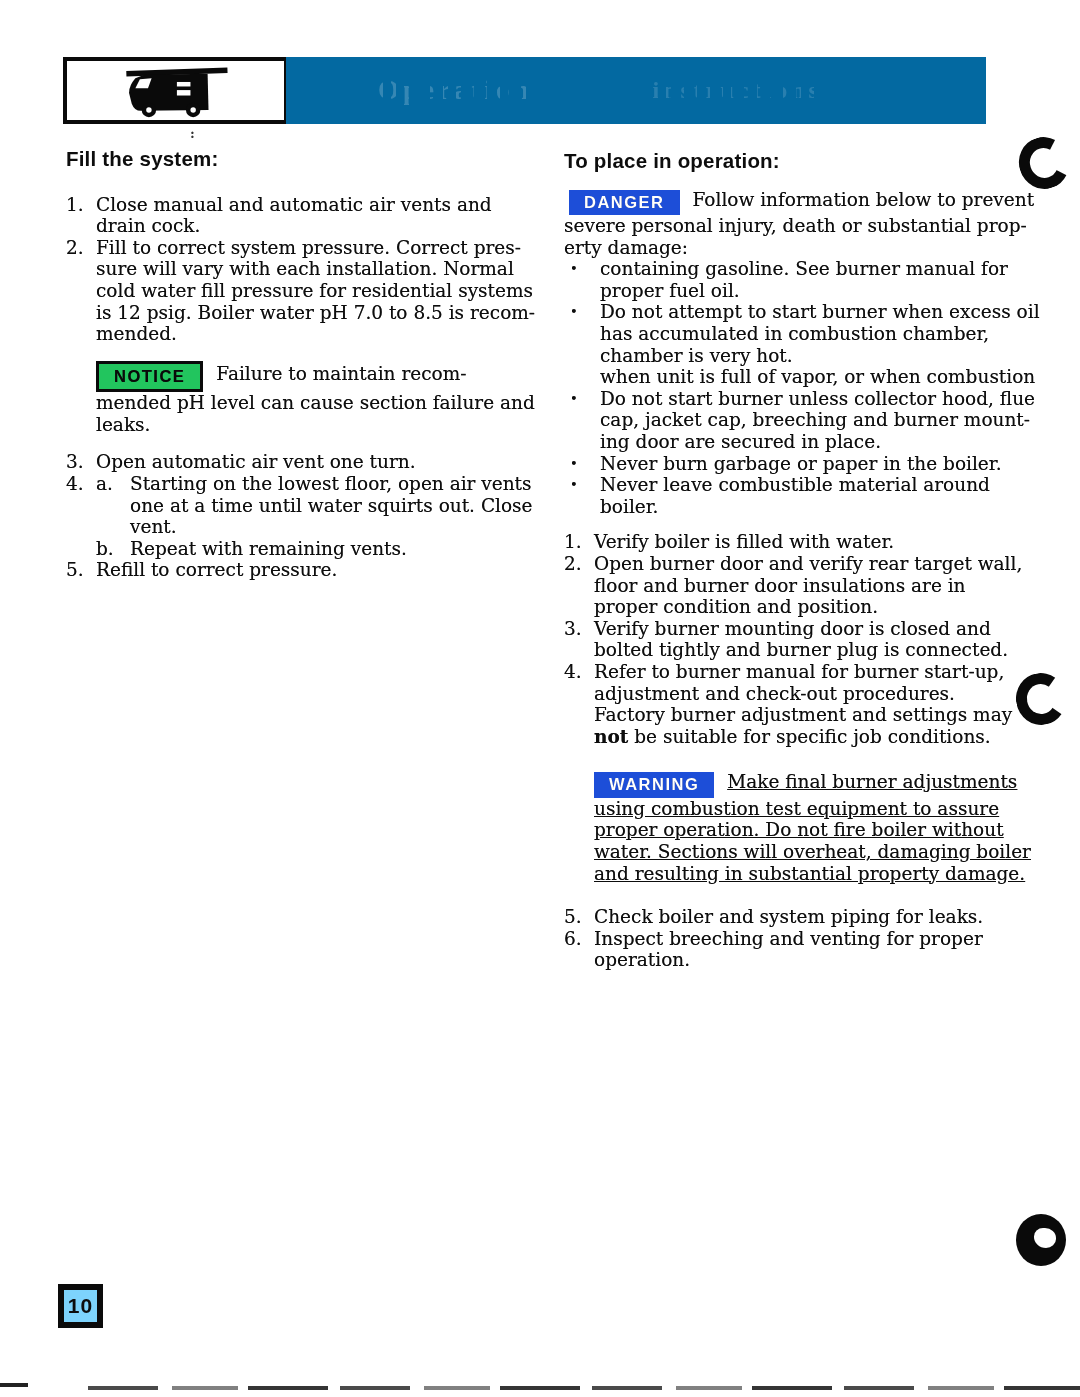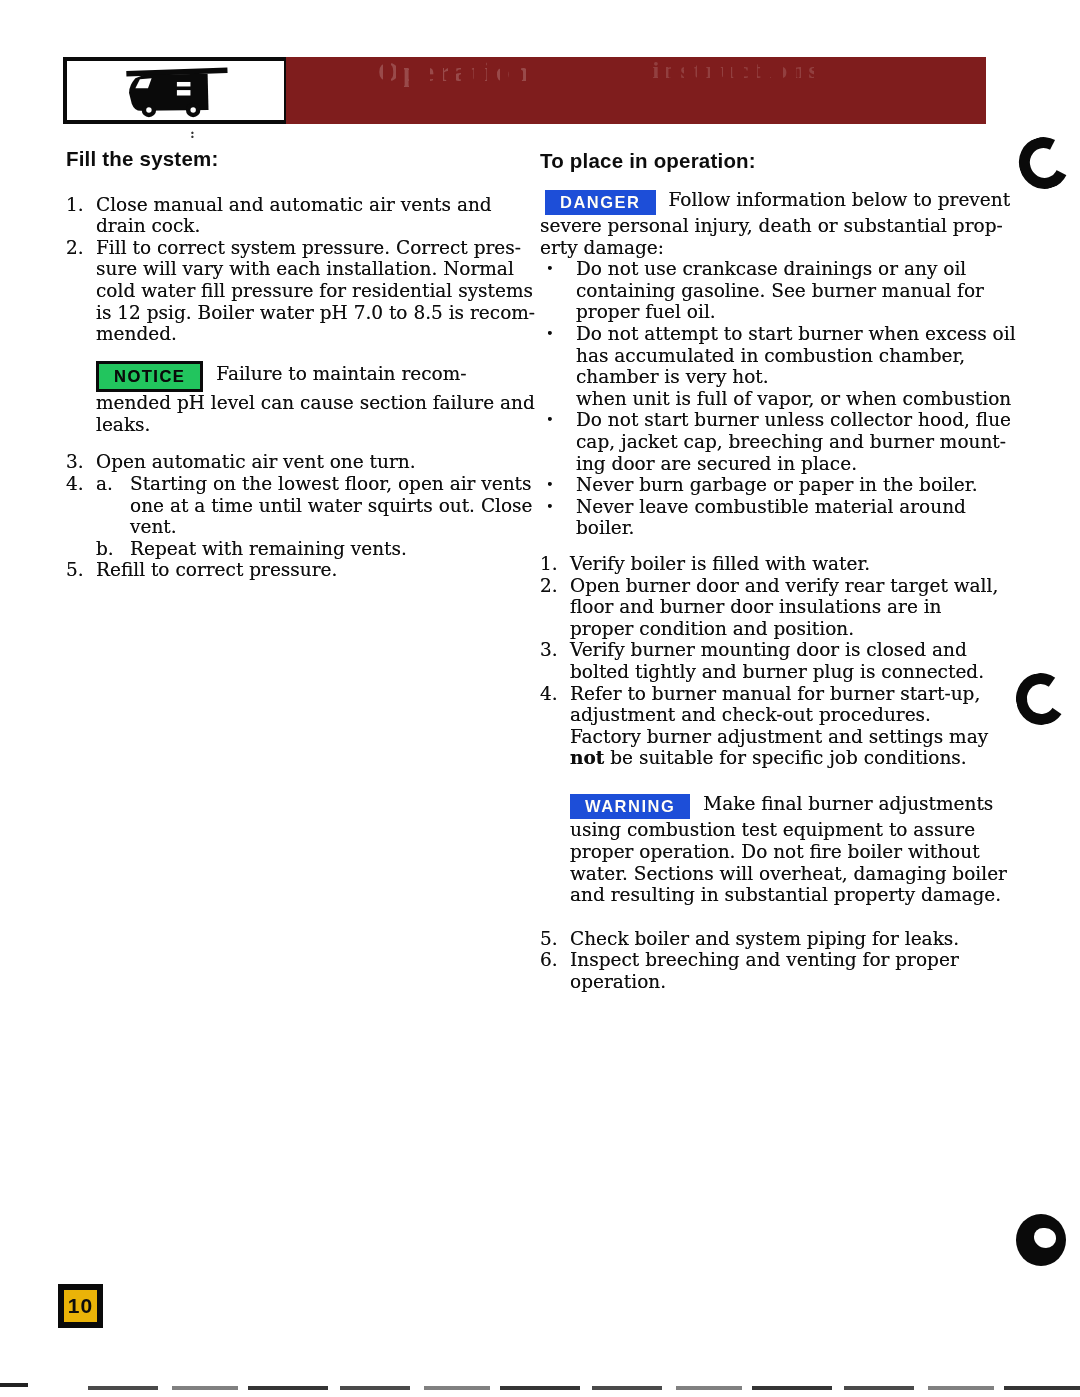--- a/index.html
+++ b/index.html
@@ -9,69 +9,69 @@
     color:#0d0d0d; overflow:hidden;
   }
   
   .logo-box{
     position:absolute; left:63px; top:57px; width:225px; height:67px;
     background:#fff; border:4px solid #0a0a0a; box-sizing:border-box;
     display:flex; align-items:center; justify-content:center;
   }
   .banner{
     position:absolute; left:286px; top:57px; width:700px; height:67px;
-    background:#7f1d1d; display:flex; overflow:hidden;
+    background:#0369a1; display:flex; align-items:center; overflow:hidden;
   }
   .banner .faint{
     color:#ffffff; opacity:0.20; filter:blur(0.6px);
     font-family:"Liberation Serif","DejaVu Serif",serif;
     font-weight:bold; font-size:27px; letter-spacing:4px; white-space:nowrap;
     -webkit-mask-image:repeating-linear-gradient(90deg,#000 0 5px,transparent 5px 13px);
     mask-image:repeating-linear-gradient(90deg,#000 0 5px,transparent 5px 13px);
   }
   .banner .frag1{margin-left:92px;}
   .banner .frag2{margin-left:120px; font-size:24px; opacity:0.15;}
   .speck{position:absolute; color:#333; font-size:13px; font-weight:bold;}
   
   .col{position:absolute; font-size:18.5px; line-height:21.6px;}
   .col-left{left:66px; top:148px; width:452px;}
-  .col-right{left:540px; top:150px; width:452px;}
+  .col-right{left:564px; top:150px; width:452px;}
   .sec-heading{
     font-family:"Liberation Sans","DejaVu Sans",sans-serif;
     font-weight:bold; font-size:20.5px; letter-spacing:0.2px;
   }
   .col-left .sec-heading{margin-bottom:24px;}
   .col-right .sec-heading{margin-bottom:17px;}
   .tline{white-space:nowrap; text-shadow:0 0 0.5px rgba(0,0,0,0.55);}
   
   .li{display:flex; align-items:flex-start;}
   .marker{flex:0 0 30px; text-shadow:0 0 0.5px rgba(0,0,0,0.55);}
   .marker.bullet{font-size:13px; line-height:21.6px; padding-left:6px;}
   .li-body{flex:1 1 auto; min-width:0;}
   .li.sub .marker{flex:0 0 34px;}
   .gap14{margin-top:14px;}
   .gap16{margin-top:16px;}
   .gap22{margin-top:22px;}
   .gap24{margin-top:24px;}
   
   .callout{margin-left:30px;}
   .callout.flush{margin-left:0;}
-  .callout.indent34{}
+  .callout.indent34{text-decoration:underline;}
   .label-box{
     display:inline-block; font-family:"Liberation Sans","DejaVu Sans",sans-serif;
     font-weight:bold; font-size:16.5px; letter-spacing:1.5px; line-height:1;
     padding:4px 15px 5px 15px; margin-right:13px; vertical-align:-2px;
   }
   .label-box.outline{border:3px solid #0a0a0a; color:#0a0a0a; background:#22c55e;}
   .label-box.solid{background:#1d4ed8; color:#fff;}
   .tline b{font-weight:bold;}
   
   .page-num-box{
     position:absolute; left:58px; top:1284px; width:45px; height:44px;
-    border:6px solid #0a0a0a; box-sizing:border-box; background:#eab308;
+    border:6px solid #0a0a0a; box-sizing:border-box; background:#7dd3fc;
     display:flex; align-items:center; justify-content:center;
     font-family:"Liberation Sans","DejaVu Sans",sans-serif;
     font-weight:bold; font-size:21px; letter-spacing:1px;
   }
   .bottom-line{
     position:absolute; left:88px; right:0; top:1386px; height:4px; opacity:0.85;
     background:repeating-linear-gradient(90deg,
       #2a2a2a 0 70px, rgba(0,0,0,0) 70px 84px,
       #6a6a6a 84px 150px, rgba(0,0,0,0) 150px 160px,
       #111 160px 240px, rgba(0,0,0,0) 240px 252px);
@@ -191,21 +191,20 @@
       <div>
           <div class="tline">severe personal injury, death or substantial prop-</div>
           <div class="tline">erty damage:</div>
         </div>
     </div>
 
     <div>
         <div class="li">
           <div class="marker bullet">•</div>
           <div class="li-body">
-            <div class="tline">Do not use crankcase drainings or any oil</div>
             <div class="tline">containing gasoline. See burner manual for</div>
             <div class="tline">proper fuel oil.</div>
           </div>
         </div>
         <div class="li">
           <div class="marker bullet">•</div>
           <div class="li-body">
             <div class="tline">Do not attempt to start burner when excess oil</div>
             <div class="tline">has accumulated in combustion chamber,</div>
             <div class="tline">chamber is very hot.</div>

